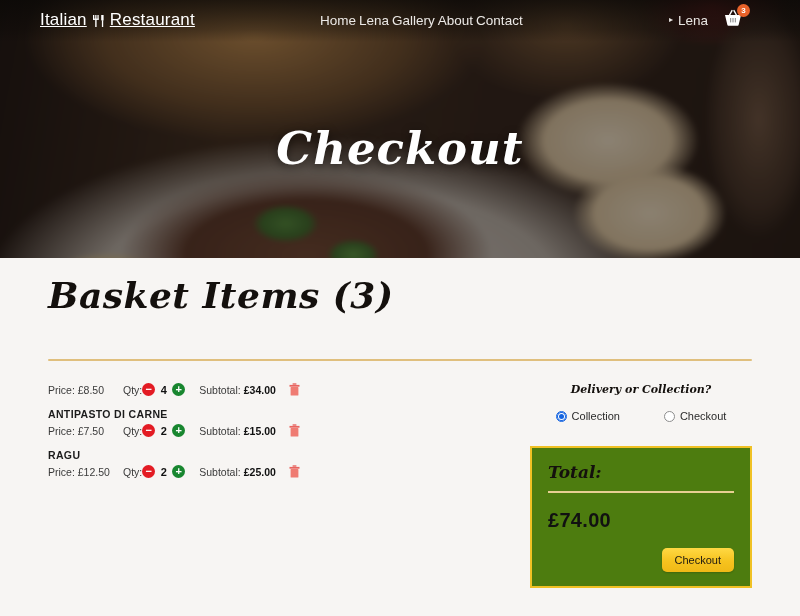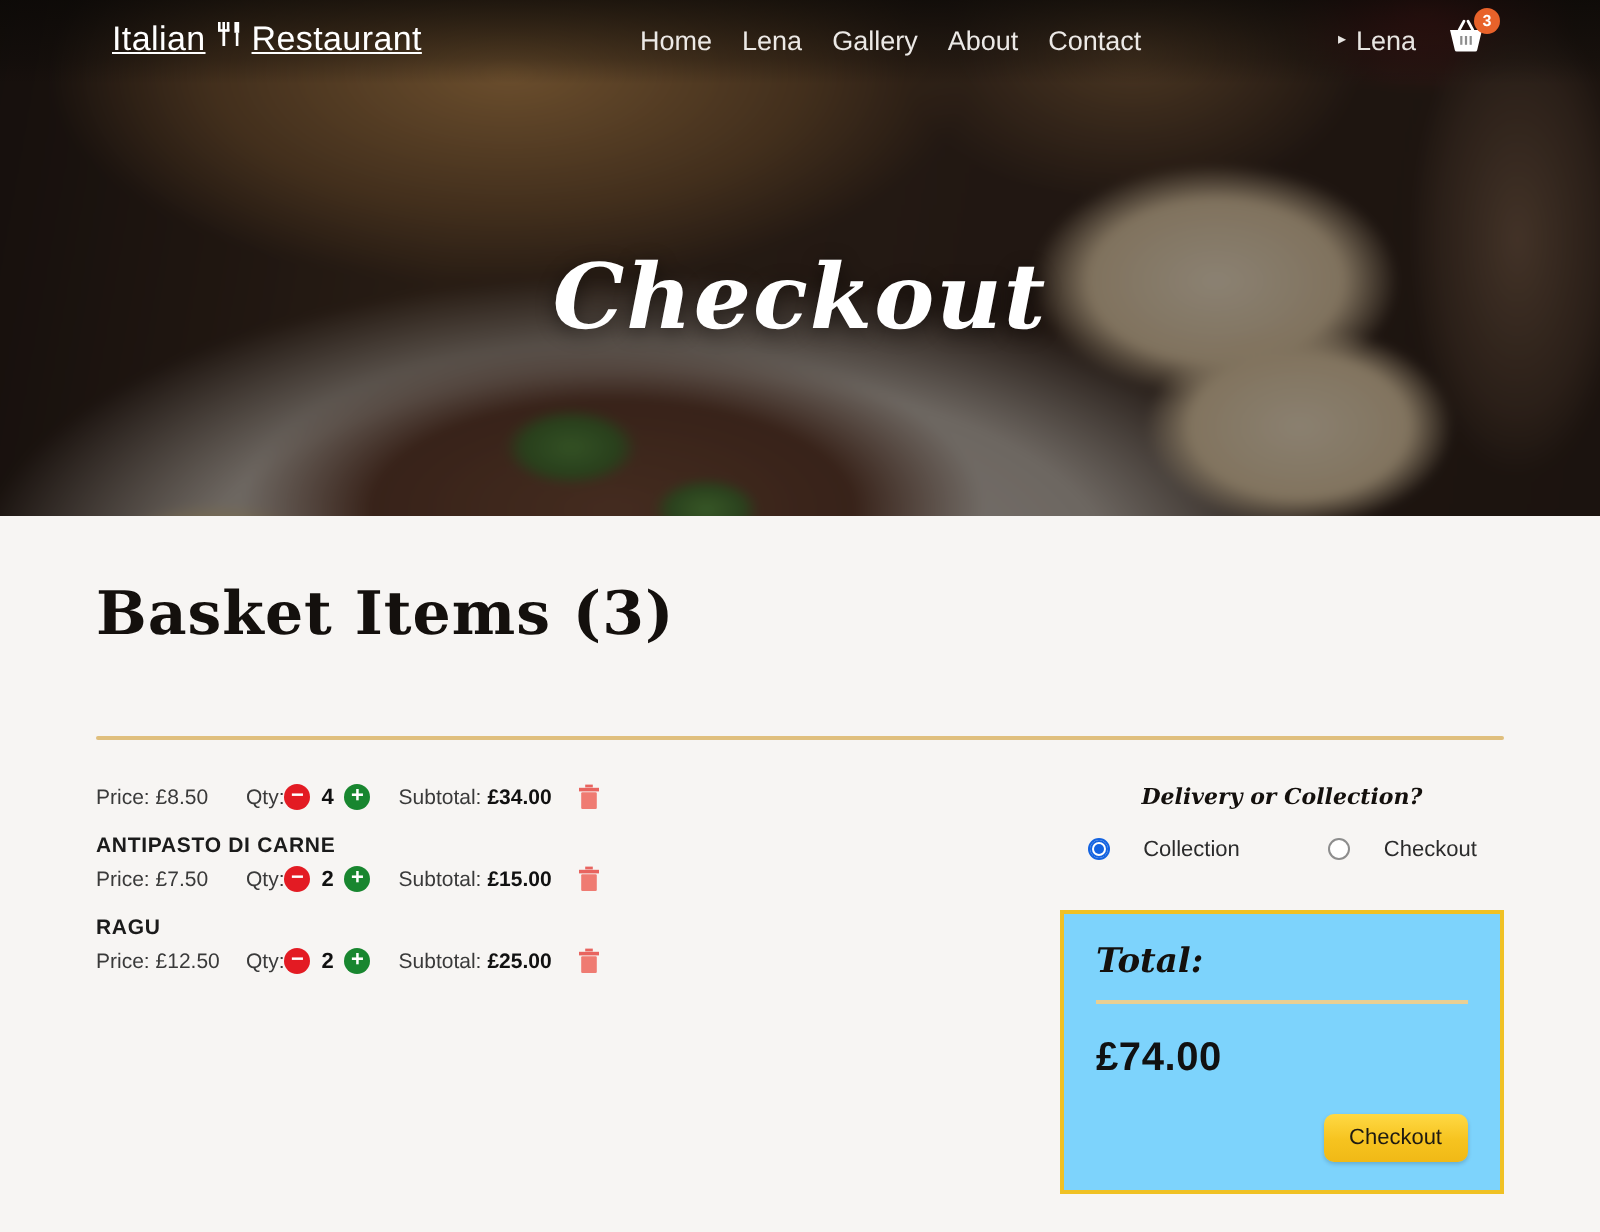--- a/index.html
+++ b/index.html
@@ -72,41 +72,41 @@
   .navbar {
     position: absolute;
     left: 0; right: 0; top: 0;
     height: 40px;
     display: flex;
     align-items: center;
     z-index: 5;
   }
   .brand {
     position: absolute;
-    left: 56px;
-    display: flex;
-    align-items: flex-start;
+    left: 40px;
+    display: flex;
+    align-items: flex-end;
     gap: 5px;
     color: #ffffff;
     font-size: 17px;
     letter-spacing: .2px;
     white-space: nowrap;
   }
   .brand-icon {
     font-size: 14px;
     line-height: 1;
     position: relative;
     top: 0px;
   }
   .navlinks {
     position: absolute;
     left: 320px;
     display: flex;
     align-items: center;
-    gap: 15px;
+    gap: 3px;
   }
   .navlinks a {
     color: #ece9e6;
     font-size: 13.5px;
     text-decoration: none;
     white-space: nowrap;
   }
   .nav-right {
     position: absolute;
     right: 56px;
@@ -173,25 +173,26 @@
   .main {
     position: relative;
     width: 800px;
     height: 358px;
     background: #f7f5f3;
     padding: 0 48px;
   }
 
   .page-heading {
     font-family: "DejaVu Serif", serif;
-    font-weight: bold;
-    font-size: 30px;
+    font-style: italic;
+    font-weight: bold;
+    font-size: 36px;
     color: #14100d;
     letter-spacing: .5px;
-    padding-top: 32px;
+    padding-top: 16px;
   }
 
   .divider {
     margin-top: 43px;
     height: 2px;
     background: #e0bf7d;
     border-radius: 2px;
   }
 
   .columns {
@@ -279,22 +280,22 @@
   }
   .radio-row {
     display: flex;
     justify-content: center;
     gap: 44px;
     font-size: 11px;
     color: #2b2b2b;
   }
   .radio-opt {
     display: flex;
-    align-items: flex-start;
-    gap: 17px;
+    align-items: flex-end;
+    gap: 5px;
     cursor: pointer;
   }
   .radio {
     width: 11px;
     height: 11px;
     border-radius: 50%;
     border: 1px solid #8d8d8d;
     background: #fff;
     position: relative;
     flex: 0 0 auto;
@@ -308,21 +309,21 @@
     position: absolute;
     left: 2px; top: 2px;
     width: 5px; height: 5px;
     border-radius: 50%;
     background: #1463e0;
   }
 
   .total-box {
     margin-top: 24px;
     border: 2px solid #f0c124;
-    background: #7dd3fc;
+    background: #4d7c0f;
     padding: 14px 16px 14px;
     height: 142px;
     display: flex;
     flex-direction: column;
   }
   .total-label {
     font-family: "DejaVu Serif", serif;
     font-style: italic;
     font-weight: bold;
     font-size: 17px;

